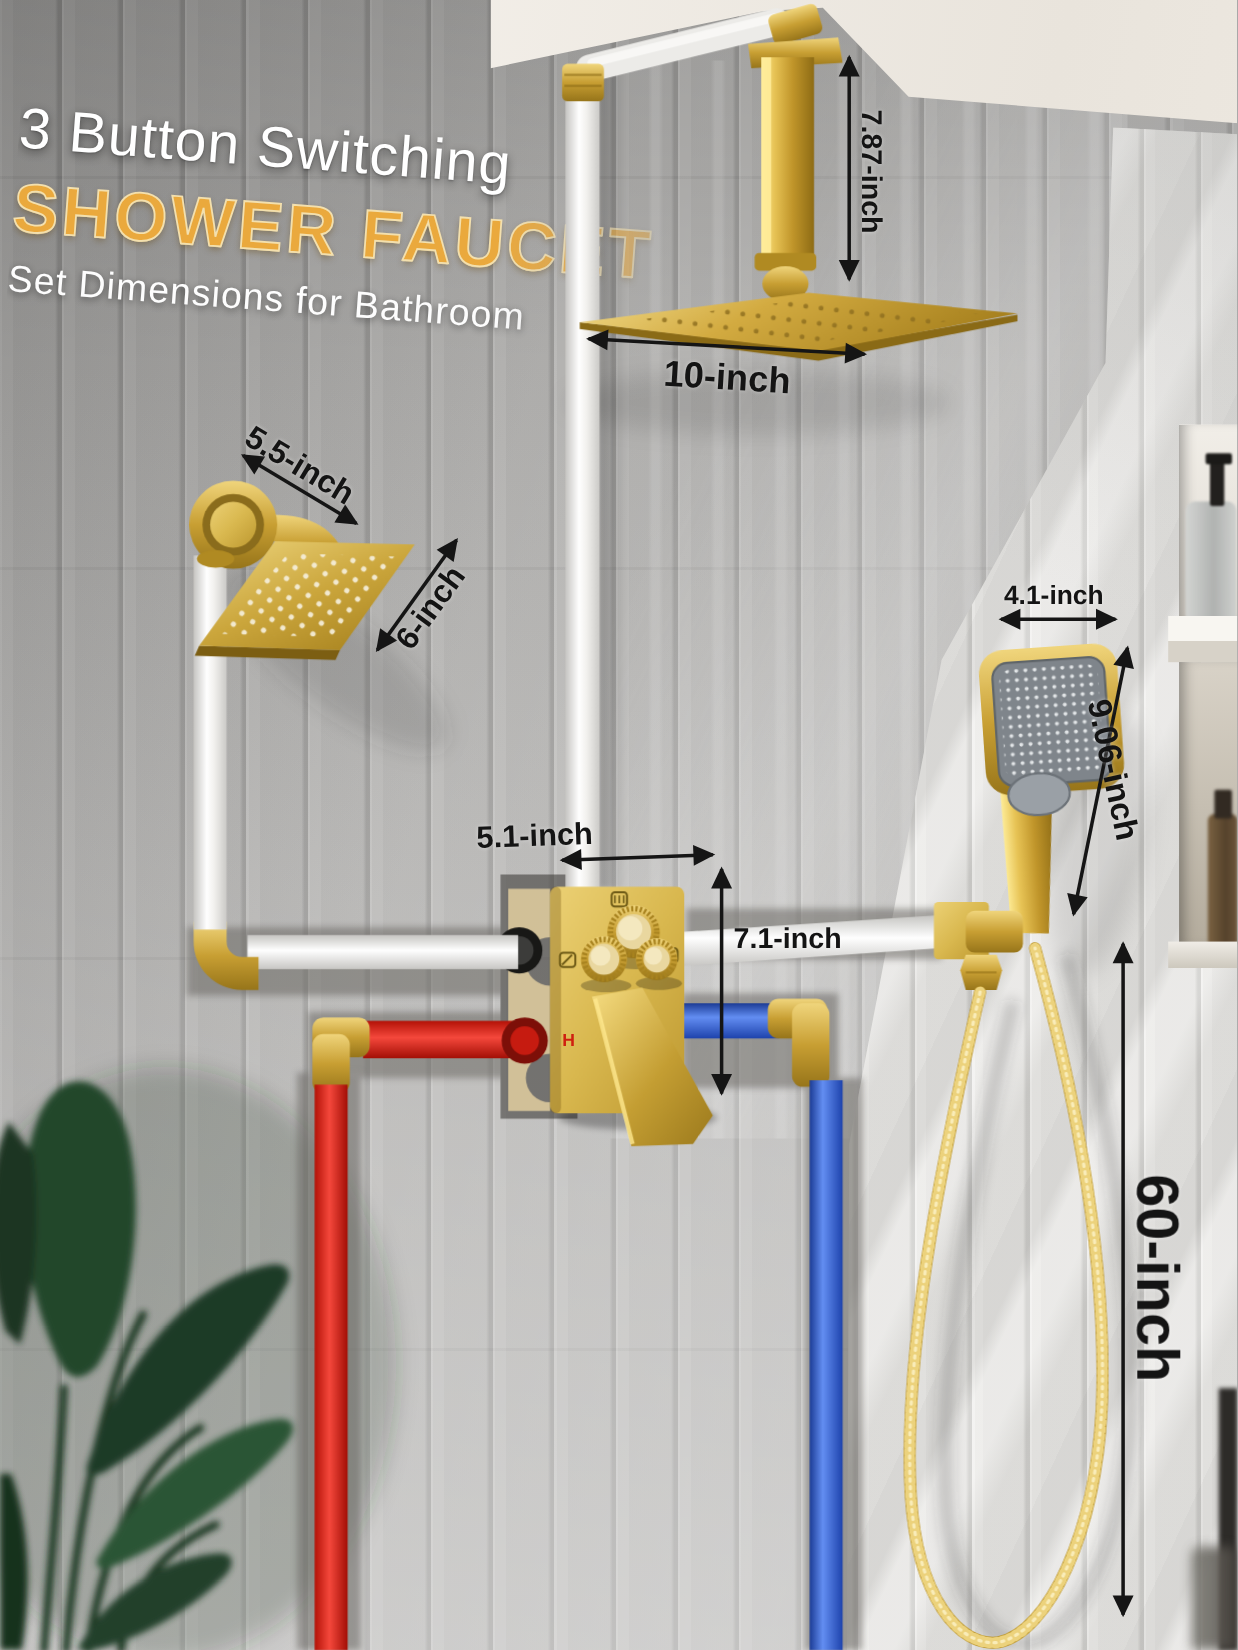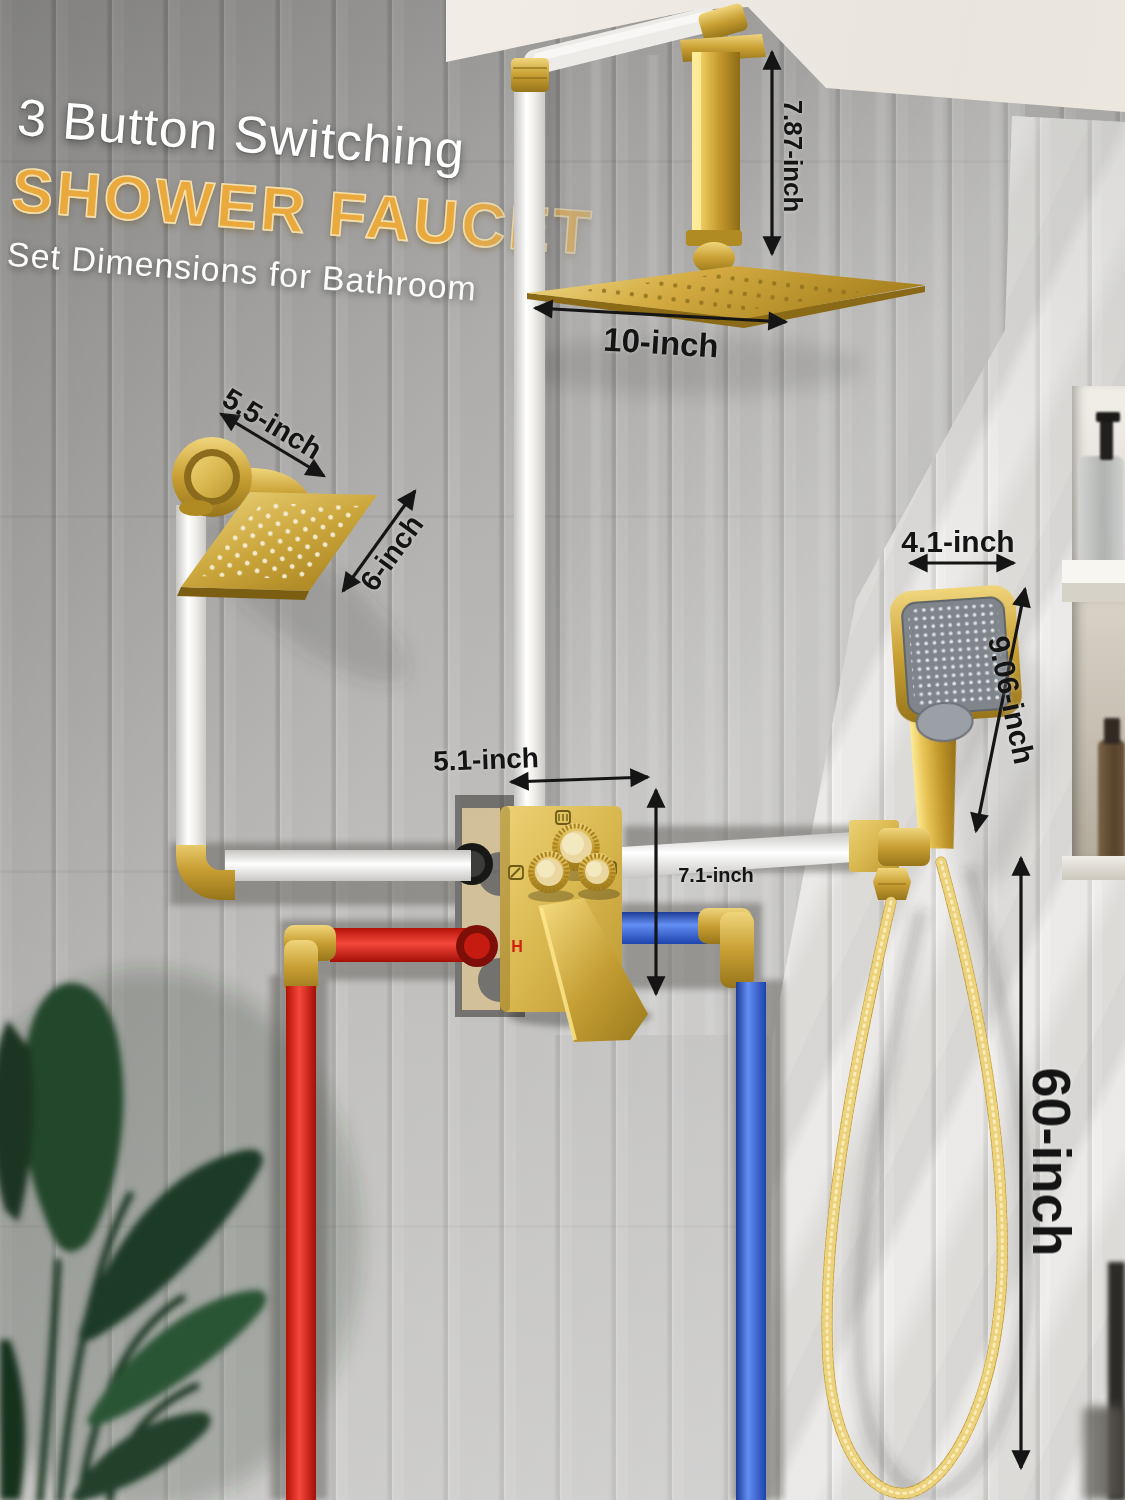--- a/index.html
+++ b/index.html
@@ -357,19 +357,19 @@
       <line x1="511" y1="782" x2="648" y2="777"></line>
       <line x1="656" y1="790" x2="656" y2="994"></line>
       <line x1="1021" y1="858" x2="1021" y2="1468"></line>
     </g>
   </svg>
 
   <div class="dim" style="left:792px;top:156px;--r:90deg;font-size:26px">7.87-inch</div>
   <div class="dim" style="left:661px;top:343px;--r:3.5deg;font-size:33px">10-inch</div>
   <div class="dim" style="left:272px;top:424px;--r:31deg;font-size:29px">5.5-inch</div>
   <div class="dim" style="left:392px;top:553px;--r:-54deg;font-size:29px">6-inch</div>
-  <div class="dim" style="left:958px;top:542px;--r:0deg;font-size:30px">4.1-inch</div>
+  <div class="dim" style="left:958px;top:542px;--r:0deg;font-size:24px">4.1-inch</div>
   <div class="dim" style="left:1011px;top:700px;--r:78deg;font-size:30px">9.06-inch</div>
   <div class="dim" style="left:486px;top:760px;--r:-2deg;font-size:28px">5.1-inch</div>
-  <div class="dim" style="left:716px;top:875px;--r:0deg;font-size:20px">7.1-inch</div>
+  <div class="dim" style="left:716px;top:853px;--r:0deg;font-size:26px">7.1-inch</div>
   <div class="dim" style="left:1052px;top:1162px;--r:90deg;font-size:54px">60-inch</div>
   <div class="hot" style="left:517px;top:947px">H</div>
 </div>
 
 </body></html>

